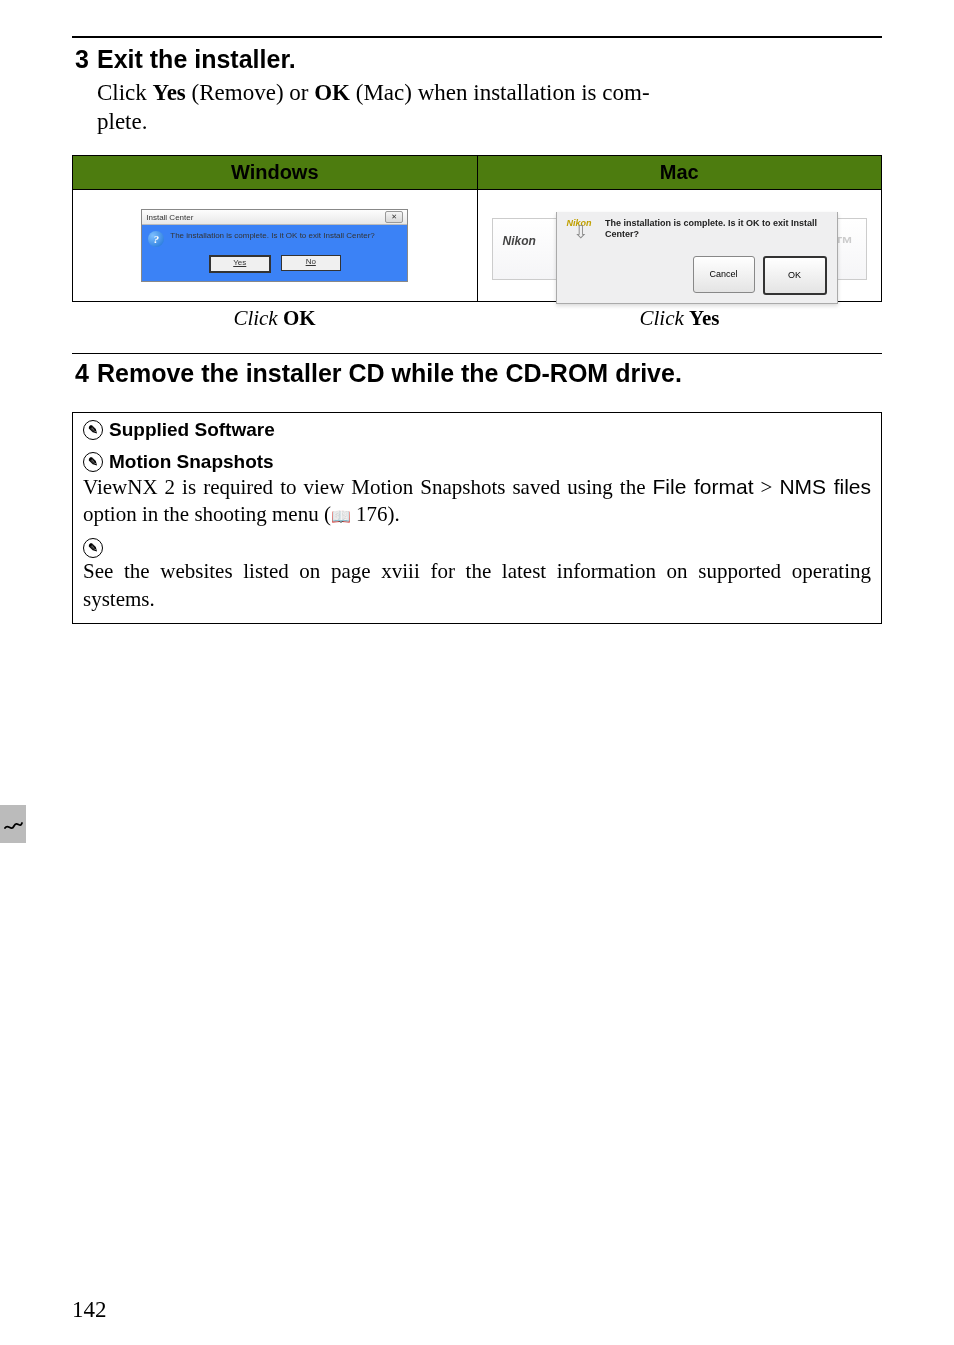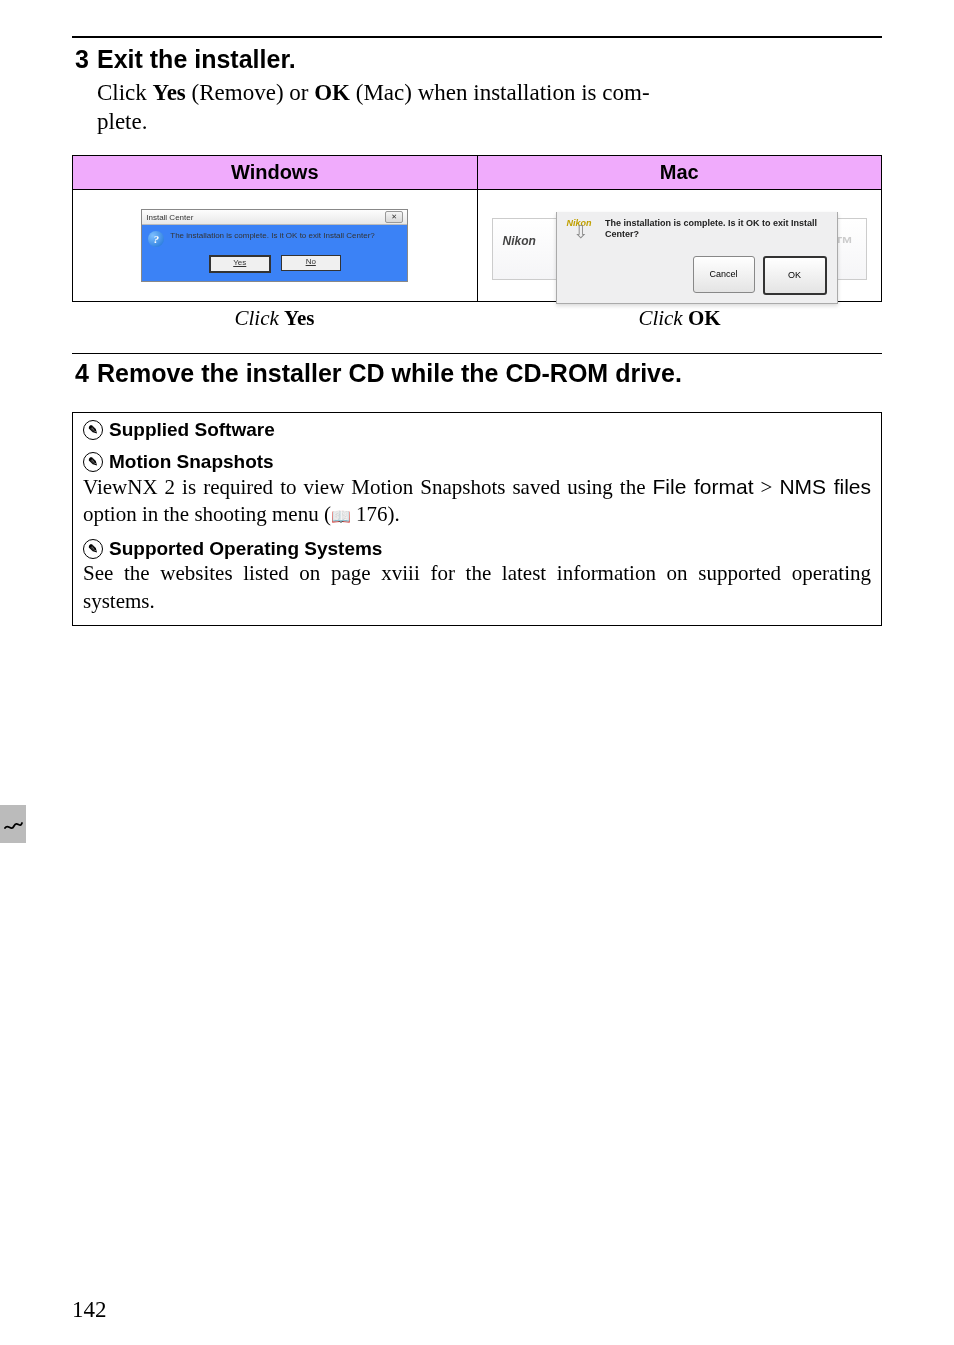--- a/index.html
+++ b/index.html
@@ -58,21 +58,21 @@
   }
   .os-table th {
     font-family: "Helvetica Neue", Arial, sans-serif;
     font-weight: bold;
     font-size: 20px;
     padding: 5px 0;
     border-top: 1.5px solid #000;
     border-bottom: 1px solid #000;
     border-left: 1px solid #000;
     border-right: 1px solid #000;
-    background: #f0abfc;
+    background: #4d7c0f;
   }
   .os-table td {
     border-left: 1px solid #000;
     border-right: 1px solid #000;
     border-bottom: 1px solid #000;
     padding: 8px;
     width: 50%;
     vertical-align: middle;
     height: 95px;
   }
@@ -386,24 +386,24 @@
               <div class="mac-btn default">OK</div>
             </div>
           </div>
         </div>
       </td>
     </tr>
   </tbody>
     </table>
   <div style="display:flex;">
     <div class="os-caption" style="width:50%">
+      <span>Click </span><span class="bold">OK</span>
+    </div>
+    <div class="os-caption" style="width:50%">
       <span>Click </span><span class="bold">Yes</span>
-    </div>
-    <div class="os-caption" style="width:50%">
-      <span>Click </span><span class="bold">OK</span>
     </div>
   </div>
 
   <div class="second-step">
     <div class="rule-short"></div>
     <div class="step-row">
       <div class="step-num">4</div>
       <div class="step-title">Remove the installer CD while the CD-ROM drive.</div>
     </div>
   </div>
@@ -420,20 +420,19 @@
         <span>Motion Snapshots</span>
       </div>
       <div class="note-text">
         <span>ViewNX 2 is required to view Motion Snapshots saved using the </span><span class="bold" style="font-family:Arial,sans-serif">File format</span><span> &gt; </span><span class="bold" style="font-family:Arial,sans-serif">NMS files</span><span> option in the shooting menu (</span><span class="book-icon">📖</span><span> 176).</span>
       </div>
     </div>
 
     <div class="note-sec">
       <div class="note-heading">
         <span class="pencil-icon">✎</span>
-        <span>Supported Operating Systems</span>
       </div>
       <div class="note-text">See the websites listed on page xviii for the latest information on supported operating systems.</div>
     </div>
   </div>
 
   <div class="page-num">142</div>
 </div>
 
 </body></html>

